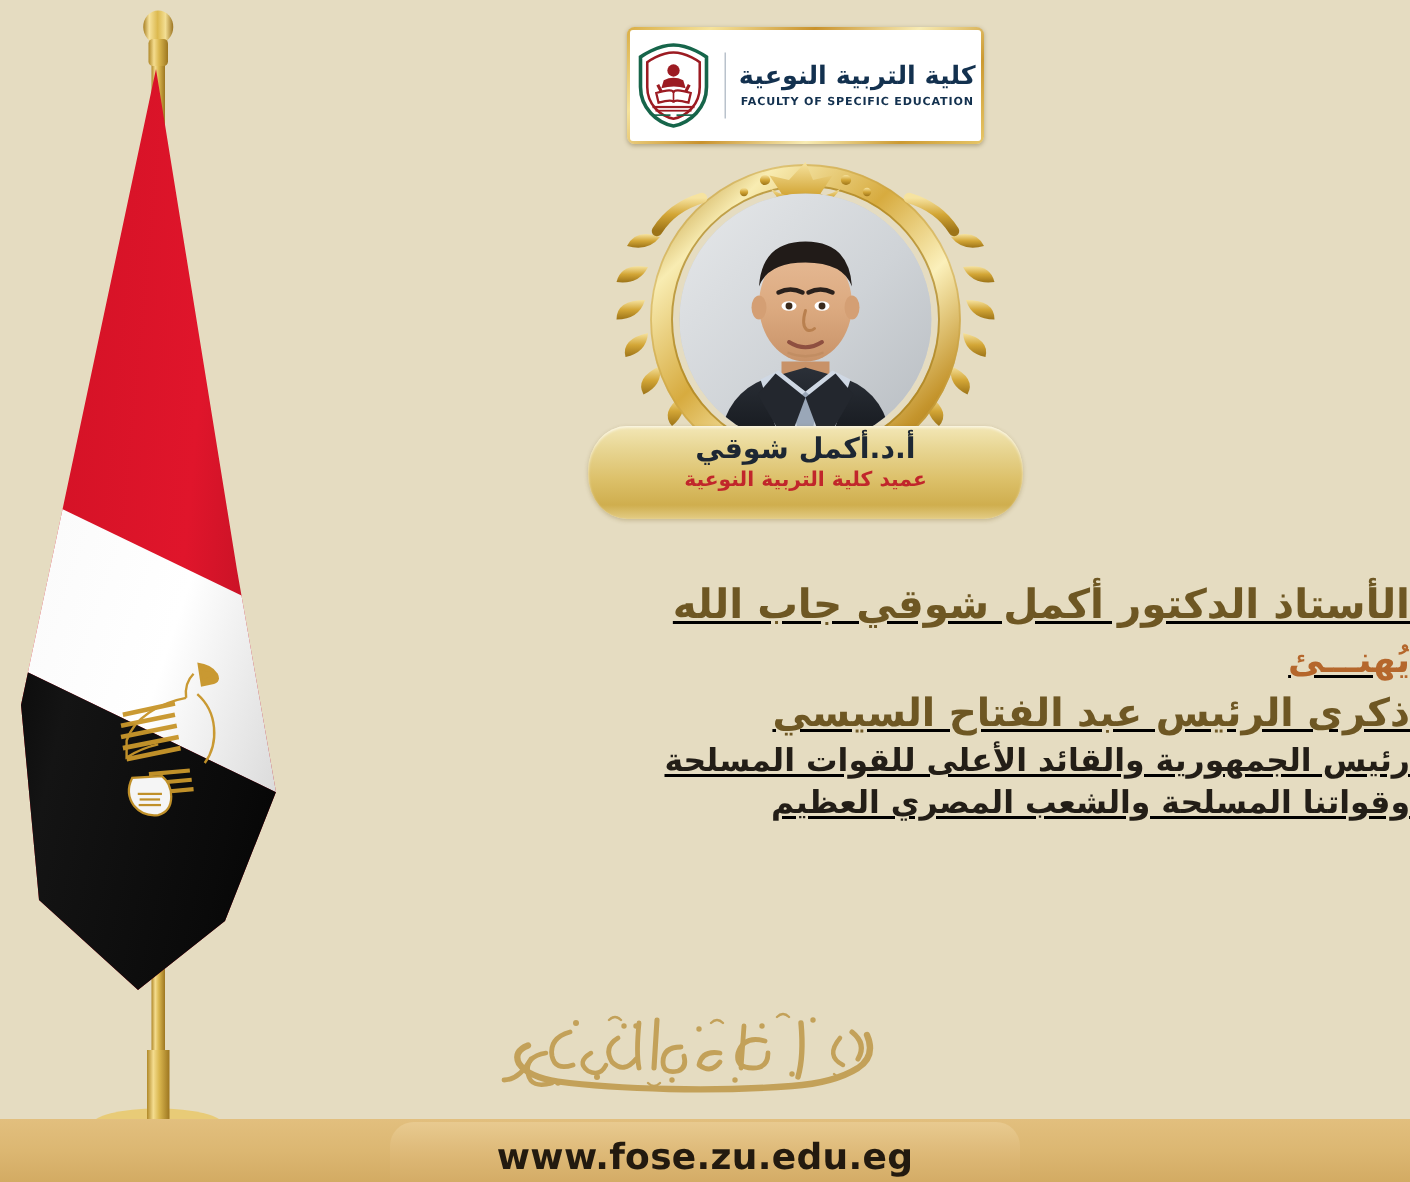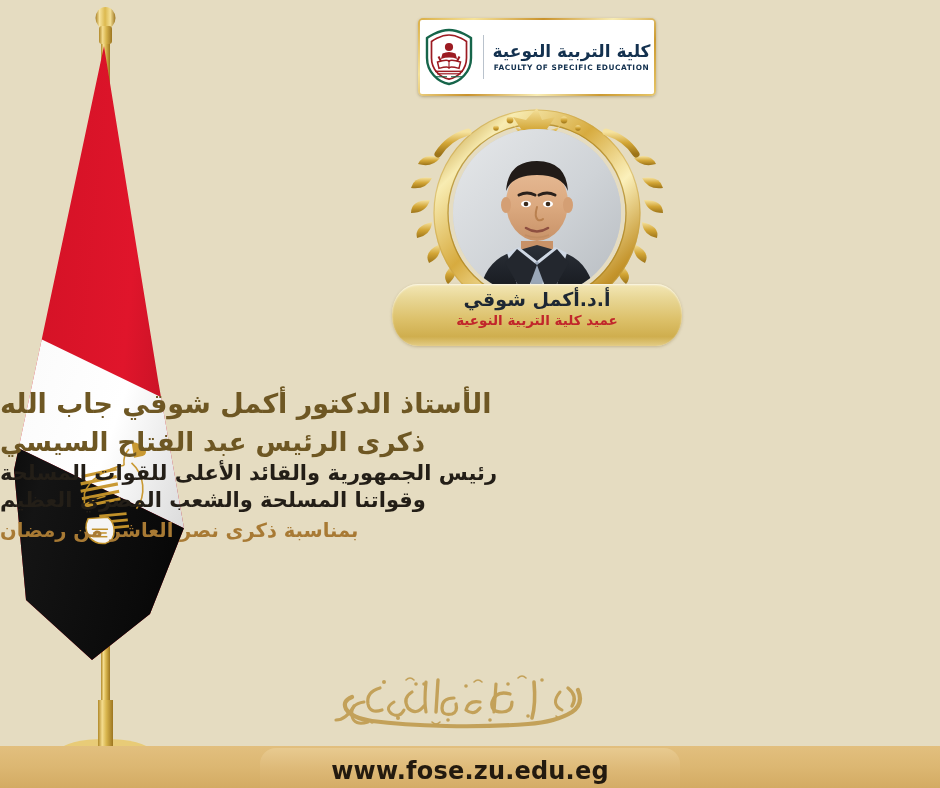--- a/index.html
+++ b/index.html
@@ -101,22 +101,23 @@
   }
   #plaque-role{
     font-size:13.5px; font-weight:bold; color:#c1262b;
     direction:rtl; white-space:nowrap; margin-top:3px; line-height:1.05;
   }
 
   
   #message{
     position:absolute; left:0; top:388px;
     width:940px;
-    text-align:left;
+    text-align:right;
     direction:rtl;
+    text-decoration:underline;
   }
   #message .line{ white-space:nowrap; line-height:1.18; }
   .l-dean-name{ font-size:27px; font-weight:bold; color:#6e5723; letter-spacing:.2px; }
   .l-dean-title{ font-size:22.5px; font-weight:bold; color:#231e17; margin-top:2px; }
   .l-verb{ font-size:24px; font-weight:bold; color:#b5672c; margin-top:6px; letter-spacing:2px; }
   .l-president{ font-size:26px; font-weight:bold; color:#6e5723; margin-top:7px; }
   .l-pres-title{ font-size:21px; font-weight:bold; color:#231e17; margin-top:3px; }
   .l-forces{ font-size:21px; font-weight:bold; color:#231e17; margin-top:3px; }
   .l-occasion{ font-size:19.5px; font-weight:bold; color:#a87a34; margin-top:6px; }
 
@@ -393,24 +394,24 @@
     </div>
 
     <div id="name-plaque">
       <div id="plaque-name">أ.د.أكمل شوقي</div>
       <div id="plaque-role">عميد كلية التربية النوعية</div>
     </div>
   </div>
 
   <div id="message">
     <div class="line l-dean-name">الأستاذ الدكتور أكمل شوقي جاب الله</div>
+    <div class="line l-verb">يُهنـــئ</div>
     <div class="line l-president">ذكرى الرئيس عبد الفتاح السيسي</div>
     <div class="line l-pres-title">رئيس الجمهورية والقائد الأعلى للقوات المسلحة</div>
     <div class="line l-forces">وقواتنا المسلحة والشعب المصري العظيم</div>
-    <div class="line l-occasion">بمناسبة ذكرى نصر العاشر من رمضان</div>
   </div>
 
   <div id="calligraphy">
     <svg viewBox="0 0 300 64" xmlns="http://www.w3.org/2000/svg">
       <g fill="none" stroke="#c3a159" stroke-linecap="round" stroke-linejoin="round">
 
         <path d="M258 18 q6 14 -6 22 q-16 10 -44 12 q-40 3 -82 2 q-44 -1 -74 -5 q-20 -3 -26 -12 q-4 -8 6 -12" stroke-width="4.2"></path>
 
         <path d="M248 16 q10 8 4 18" stroke-width="3.4"></path>
         <path d="M240 20 q-10 12 2 18" stroke-width="3"></path>

